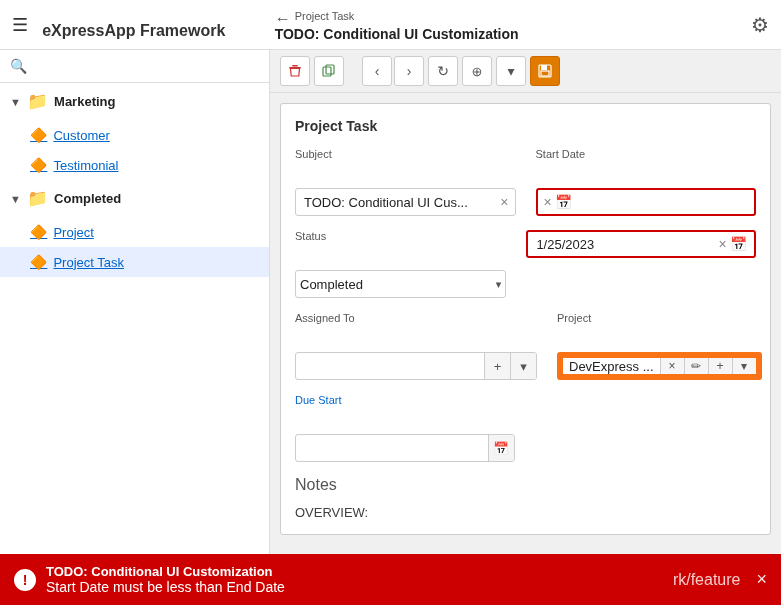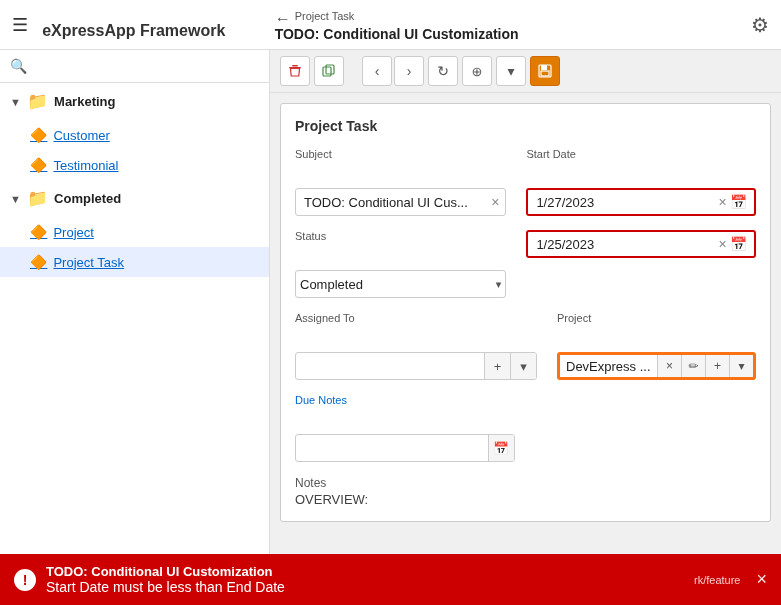--- a/index.html
+++ b/index.html
@@ -118,21 +118,21 @@
       background: #fff; height: 28px; overflow: hidden;
     }
     .assigned-input { flex: 1; border: none; outline: none; padding: 0 6px; font-size: 13px; }
     .assigned-btn {
       width: 26px; height: 100%; border: none; border-left: 1px solid #ccc;
       background: #f5f5f5; cursor: pointer; display: flex; align-items: center;
       justify-content: center; font-size: 13px; color: #555;
     }
 
     .project-wrap {
-      display: flex; align-items: center; border: 3px solid #f97316; border-radius: 3px;
+      display: flex; align-items: center; border: 6px solid #f97316; border-radius: 3px;
       background: #fff; height: 28px; overflow: hidden;
     }
     .project-text {
       flex: 1; padding: 0 6px; font-size: 13px; color: #222; white-space: nowrap; overflow: hidden;
     }
     .project-btn {
       width: 24px; height: 100%; border: none; border-left: 1px solid #ccc;
       background: #f5f5f5; cursor: pointer; display: flex; align-items: center;
       justify-content: center; font-size: 12px; color: #555;
     }
@@ -142,21 +142,21 @@
       background: #fff; height: 28px; overflow: hidden; max-width: 220px;
     }
     .due-date-input { flex: 1; border: none; outline: none; padding: 0 6px; font-size: 13px; }
     .due-date-cal {
       width: 26px; height: 100%; border: none; border-left: 1px solid #ccc;
       background: #f5f5f5; cursor: pointer; display: flex; align-items: center;
       justify-content: center; font-size: 13px; color: #555;
     }
 
     .notes-section { margin-top: 6px; }
-    .notes-label { font-size: 12px; color: #555; margin-bottom: 2px; }
+    .notes-label { font-size: 16px; color: #555; margin-bottom: 11px; }
     .notes-content { font-size: 13px; color: #404040; }
 
     
     .toast {
       position: absolute; bottom: 0; left: 0; right: 0; background: #cc0000;
       display: flex; align-items: center; padding: 10px 14px; gap: 10px; z-index: 100;
     }
     .toast-icon {
       width: 22px; height: 22px; border-radius: 50%; background: #fff;
       display: flex; align-items: center; justify-content: center;
@@ -273,21 +273,20 @@
           <div class="form-group">
             <div class="form-label">Subject</div>
             <div class="form-input-wrap">
               <input type="text" value="TODO: Conditional UI Cus..." style="">
               <span class="input-clear">×</span>
             </div>
           </div>
           <div class="form-group">
             <div class="form-label">Start Date</div>
             <div class="form-input-wrap error">
-              <input type="text" value="1/27/2023" style="">
               <span class="input-clear">×</span>
               <span class="input-cal">📅</span>
             </div>
           </div>
         </div>
 
         <div class="form-row">
           <div class="form-group">
             <div class="form-label">Status</div>
             <div class="select-wrap">
@@ -325,21 +324,21 @@
               <button class="project-btn">×</button>
               <button class="project-btn">✏</button>
               <button class="project-btn">+</button>
               <button class="project-btn">▾</button>
             </div>
           </div>
         </div>
 
         <div class="form-row">
           <div class="form-group">
-            <div class="form-label highlight">Due Notes</div>
+            <div class="form-label highlight">Due Start</div>
             <div class="due-date-wrap">
               <input type="text" class="due-date-input" style="">
               <button class="due-date-cal">📅</button>
             </div>
           </div>
           <div class="form-group"></div>
         </div>
 
         <div class="notes-section">
           <div class="notes-label">Notes</div>
@@ -349,17 +348,17 @@
       </div>
     </div>
   </div>
 
   <div class="toast">
     <div class="toast-icon">!</div>
     <div class="toast-text">
       <div class="toast-title">TODO: Conditional UI Customization</div>
       <div class="toast-sub">Start Date must be less than End Date</div>
     </div>
-    <span style="font-size:11px; color:rgba(255,255,255,0.8); margin-right:6px;">rk/feature</span>
+    <span style="font-size:16px; color:rgba(255,255,255,0.8); margin-right:6px;">rk/feature</span>
     <span class="toast-close">×</span>
   </div>
 
 </div>
 
 </body></html>

